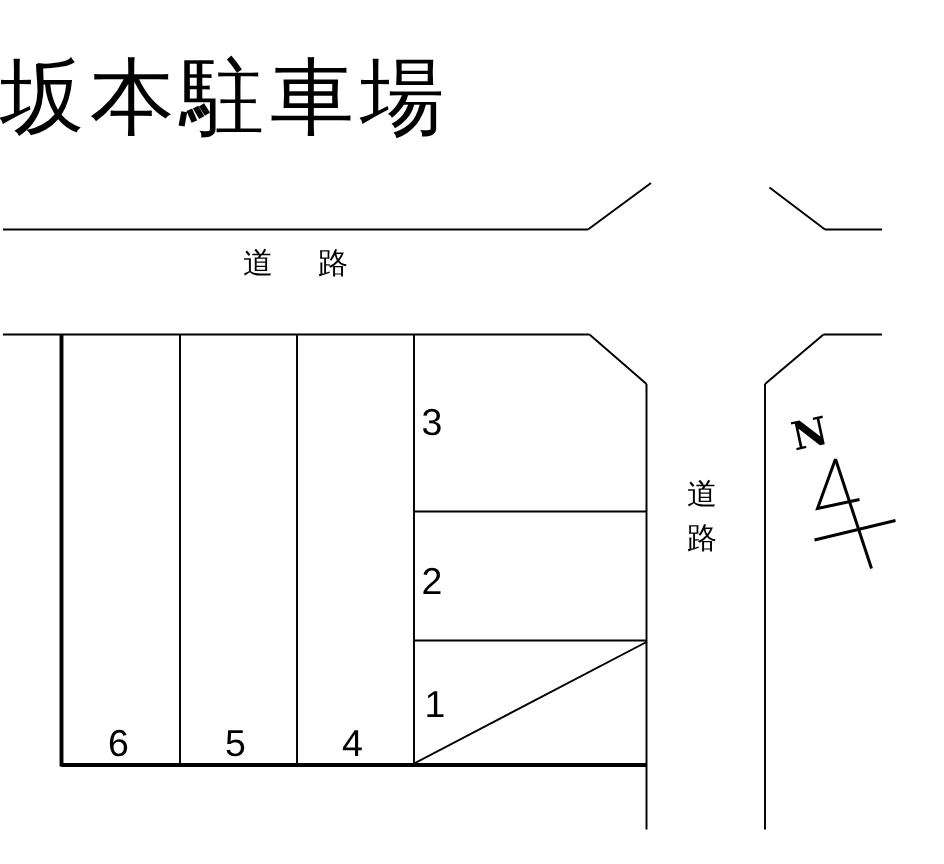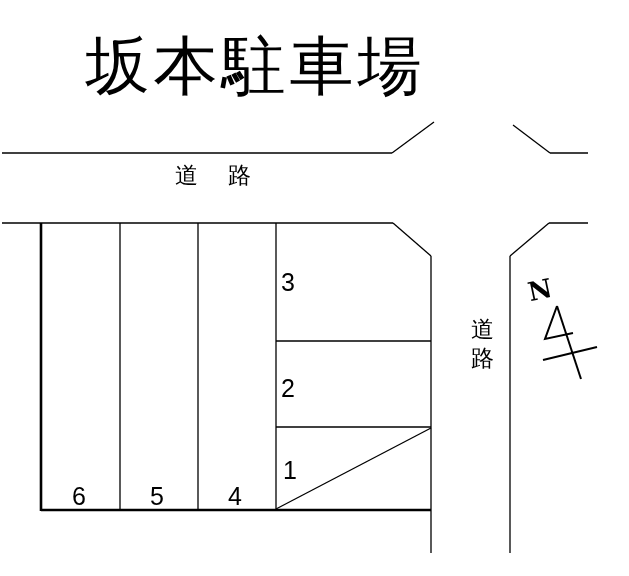--- a/index.html
+++ b/index.html
@@ -1,22 +1,22 @@
 <!DOCTYPE html>
 <html><head>
   <meta charset="utf-8">
   <style>
     html, body { margin: 0; padding: 0; background: #ffffff; }
     body { width: 629px; height: 576px; position: relative; overflow: hidden;
            font-family: "DejaVu Sans", "Liberation Sans", sans-serif; color: #000; }
-    .title { position: absolute; left: 0; top: 18px; width: 511px; text-align: center;
-             font-size: 64px; line-height: 96px; letter-spacing: 4px; font-weight: normal;
+    .title { position: absolute; left: 0; top: 18px; width: 511px; 
+             font-size: 56px; line-height: 96px; letter-spacing: 4px; font-weight: normal;
              font-family: "DejaVu Sans", sans-serif; }
     svg.map { position: absolute; left: 0; top: 0; }
-    .road-label { position: absolute; font-size: 23px; line-height: 24px; margin-left: 13px; }
+    .road-label { position: absolute; font-size: 20px; line-height: 24px; }
     .road-h { left: 162px; top: 163px; letter-spacing: 30px; }
     .road-v { left: 458px; top: 315px; width: 24px; line-height: 29px; }
     .road-v span { display: block; }
     .slot-num { position: absolute; font-family: "Liberation Sans", sans-serif; font-size: 25px; line-height: 28px; }
     .north { position: absolute; left: 528px; top: 275px; font-family: "DejaVu Serif", serif;
              font-weight: bold; font-size: 26px; transform: rotate(-12deg); }
   </style>
 </head>
 <body>
 

